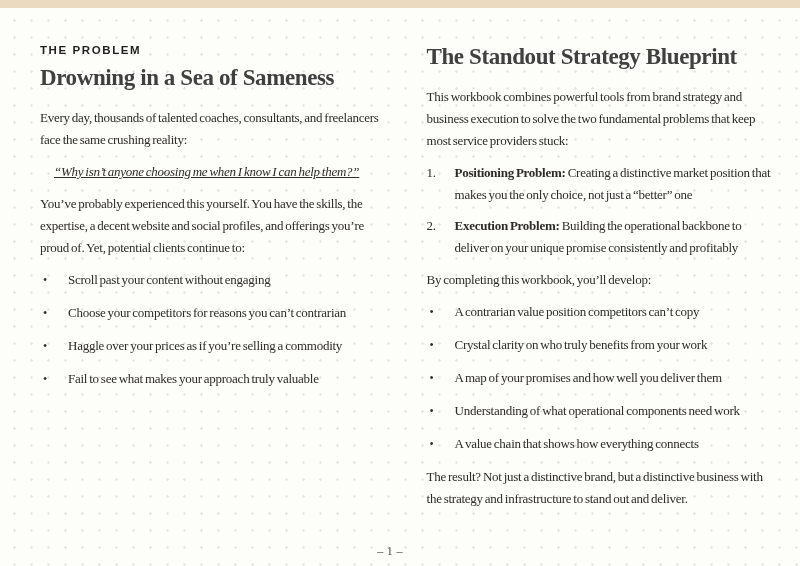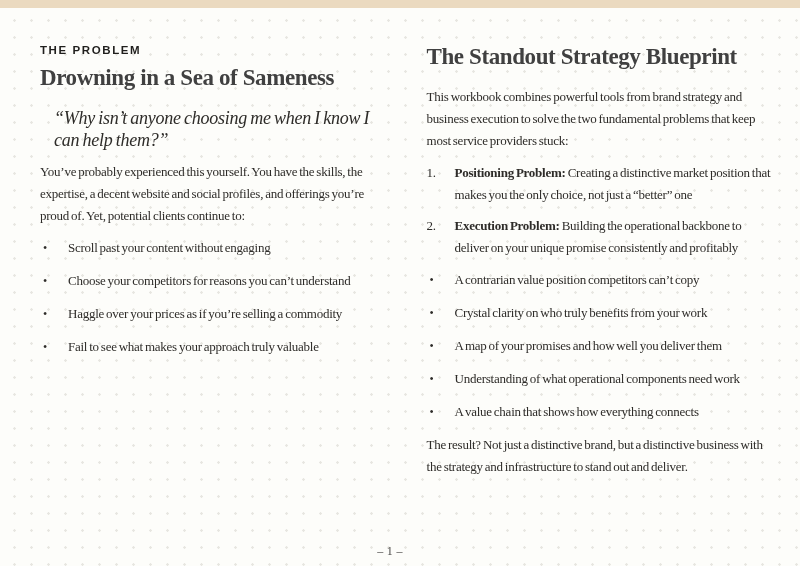--- a/index.html
+++ b/index.html
@@ -53,24 +53,25 @@
     font-size: 13px;
     letter-spacing: -0.25px;
     word-spacing: -1px;
     line-height: 22px;
     margin: 0 0 10px 0;
   }
   .quote {
     font-style: italic;
     padding-left: 14px;
     margin: 0 0 10px 0;
-    font-size: 18px;
-    letter-spacing: -0.25px;
-    word-spacing: -1px;
-    line-height: 22px;
+    font-size: 13px;
+    letter-spacing: -0.25px;
+    word-spacing: -1px;
+    line-height: 22px;
+    text-decoration: underline;
   }
   .bullet-list { margin: 0 0 10px 0; }
   .bullet-item {
     display: flex;
     margin-bottom: 11px;
     font-size: 13px;
     letter-spacing: -0.25px;
     word-spacing: -1px;
     line-height: 22px;
   }
@@ -113,33 +114,34 @@
 <body>
 
 <div class="top-band"></div>
 
 <div class="spread">
 
   <div class="col col-left">
     <div class="kicker">THE PROBLEM</div>
     <h1 class="page-title">Drowning in a Sea of Sameness</h1>
 
+    <p class="para">Every day, thousands of talented coaches, consultants, and freelancers face the same crushing reality:</p>
 
     <p class="quote">“Why isn’t anyone choosing me when I know I can help them?”</p>
 
     <p class="para">You’ve probably experienced this yourself. You have the skills, the expertise, a decent website and social profiles, and offerings you’re proud of. Yet, potential clients continue to:</p>
 
     <div class="bullet-list">
       <div class="bullet-item">
         <span class="bullet-glyph">•</span>
         <span class="bullet-text">Scroll past your content without engaging</span>
       </div>
       <div class="bullet-item">
         <span class="bullet-glyph">•</span>
-        <span class="bullet-text">Choose your competitors for reasons you can’t understand</span>
+        <span class="bullet-text">Choose your competitors for reasons you can’t contrarian</span>
       </div>
       <div class="bullet-item">
         <span class="bullet-glyph">•</span>
         <span class="bullet-text">Haggle over your prices as if you’re selling a commodity</span>
       </div>
       <div class="bullet-item">
         <span class="bullet-glyph">•</span>
         <span class="bullet-text">Fail to see what makes your approach truly valuable</span>
       </div>
     </div>
@@ -156,20 +158,21 @@
       <div class="num-item">
         <span class="num-label">1.</span>
         <span class="num-content"><span class="lead-bold">Positioning Problem:</span><span> Creating a distinctive market position that makes you the only choice, not just a “better” one</span></span>
       </div>
       <div class="num-item">
         <span class="num-label">2.</span>
         <span class="num-content"><span class="lead-bold">Execution Problem:</span><span> Building the operational backbone to deliver on your unique promise consistently and profitably</span></span>
       </div>
     </div>
 
+    <p class="para">By completing this workbook, you’ll develop:</p>
 
     <div class="bullet-list">
       <div class="bullet-item">
         <span class="bullet-glyph">•</span>
         <span class="bullet-text">A contrarian value position competitors can’t copy</span>
       </div>
       <div class="bullet-item">
         <span class="bullet-glyph">•</span>
         <span class="bullet-text">Crystal clarity on who truly benefits from your work</span>
       </div>

